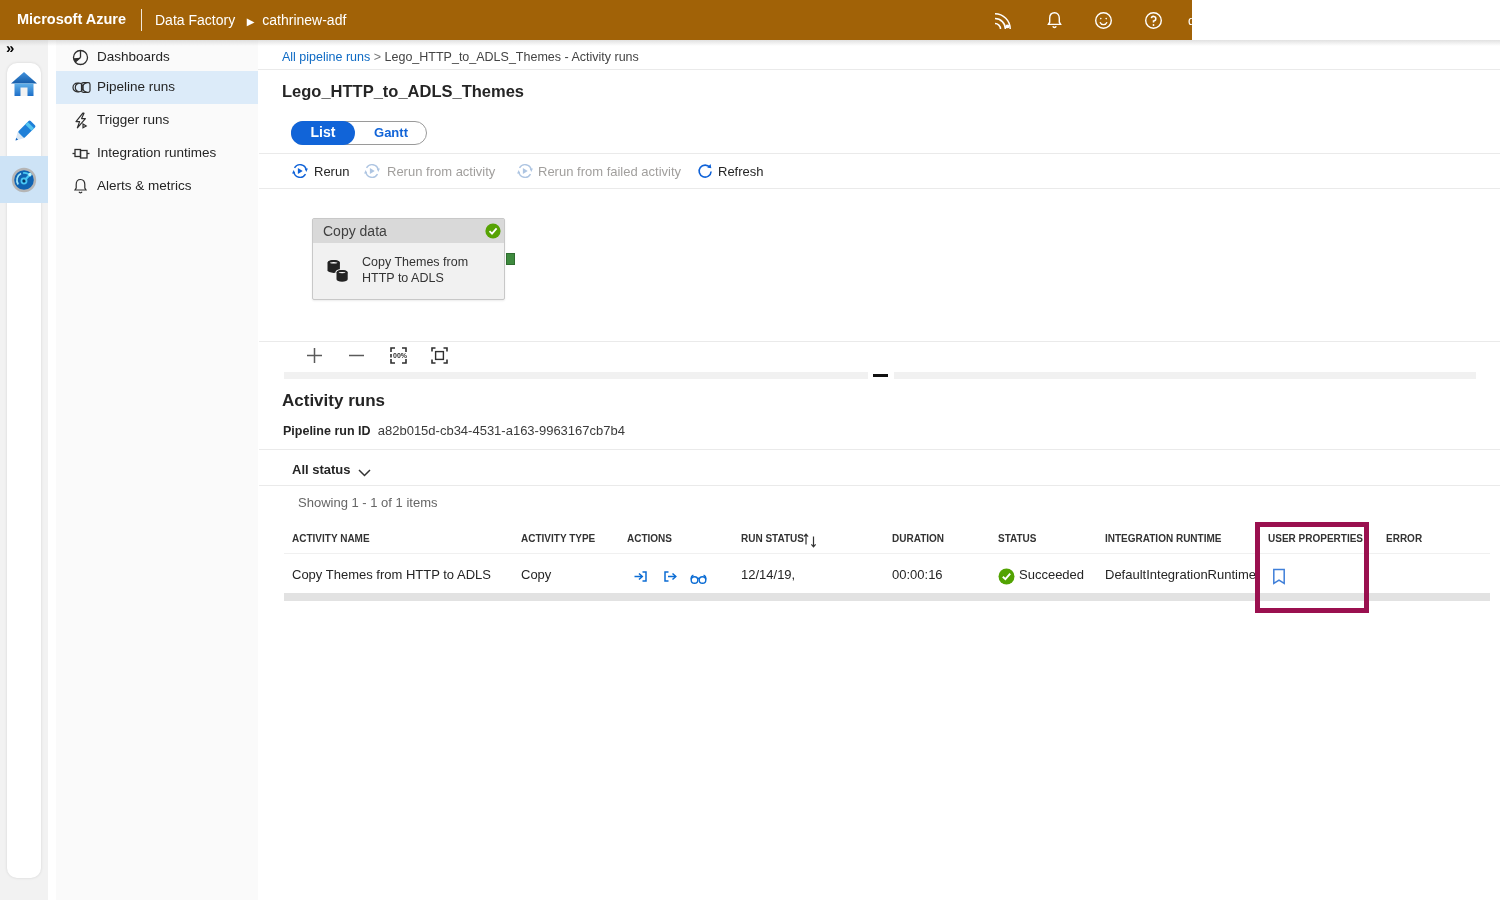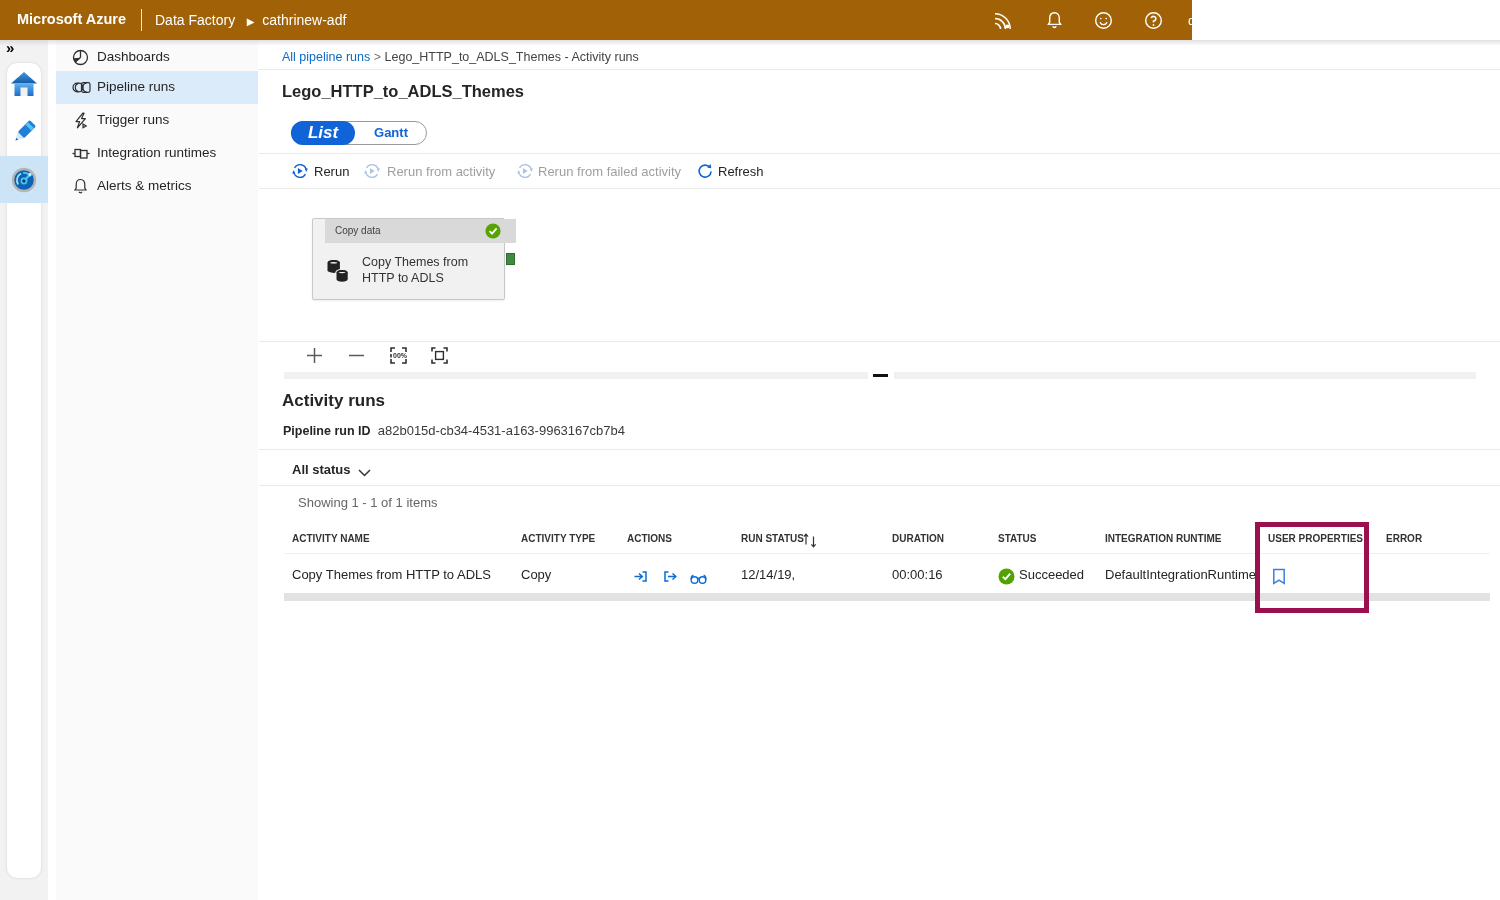--- a/index.html
+++ b/index.html
@@ -31,31 +31,31 @@
 
   
   #content { position:absolute; left:258px; top:40px; width:1242px; height:860px; background:#fff; }
   .hline { position:absolute; height:1px; background:#eaeaea; }
   #bc { position:absolute; left:24px; top:10px; font-size:12.5px; color:#444; }
   #bc a { color:#0e6ac4; text-decoration:none; }
   #title { position:absolute; left:24px; top:42px; font-size:16.5px; font-weight:bold; color:#252525; }
 
   
   #pill { position:absolute; left:33px; top:81px; width:136px; height:24px; border:1px solid #9a9a9a; border-radius:12px; background:#fff; }
-  #pill .list { position:absolute; left:-1px; top:-1px; width:64px; height:24px; background:#1164d8; border-radius:12px; color:#fff; font-size:17px; font-weight:bold; text-align:center; line-height:23px;font-style:italic; }
+  #pill .list { position:absolute; left:-1px; top:-1px; width:64px; height:24px; background:#1164d8; border-radius:12px; color:#fff; font-size:14px; font-weight:bold; text-align:center; line-height:23px; }
   #pill .gantt { position:absolute; left:64px; top:0; width:70px; height:22px; color:#1164d8; font-size:13px; font-weight:bold; text-align:center; line-height:22px; }
 
   
   .tbt { position:absolute; top:124px; height:16px; font-size:13px; color:#252525; }
   .tbt.dis { color:#a19f9d; }
   .tbico { position:absolute; top:122px; }
 
   
   #card { position:absolute; left:54px; top:178px; width:193px; height:82px; background:#f1f1f1; border:1px solid #c8c8c8; border-radius:2px; box-shadow:0 1px 2px rgba(0,0,0,0.08); }
-  #card .hd { position:absolute; left:0; top:0; width:191px; height:24px; background:#d9d9d9; font-size:10px; color:#3f3f3f; line-height:24px; padding-left:10px;margin-left:12px; }
+  #card .hd { position:absolute; left:0; top:0; width:191px; height:24px; background:#d9d9d9; font-size:14px; color:#3f3f3f; line-height:24px; padding-left:10px; }
   #card .bd-text { position:absolute; left:49px; top:35px; width:132px; font-size:12.5px; line-height:16px; color:#333; }
   #gport { position:absolute; left:248px; top:213px; width:9px; height:12px; background:#3e8a3e; border:1px solid #2f6d2f; }
 
   
   .zico { position:absolute; top:307px; }
 
   
   #split { position:absolute; left:26px; top:332px; width:1192px; height:7px; background:#f1f1f1; }
   #split .knob { position:absolute; left:589px; top:2px; width:15px; height:3px; background:#111; }
 

